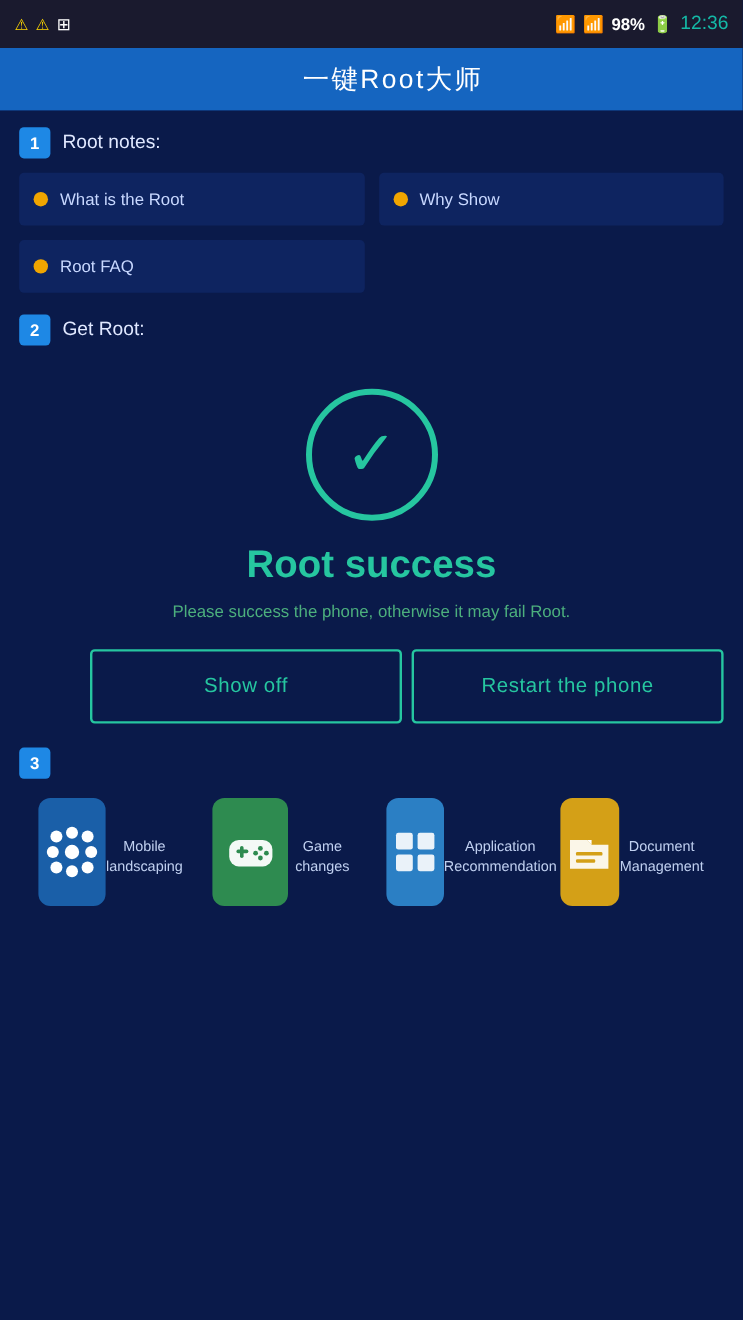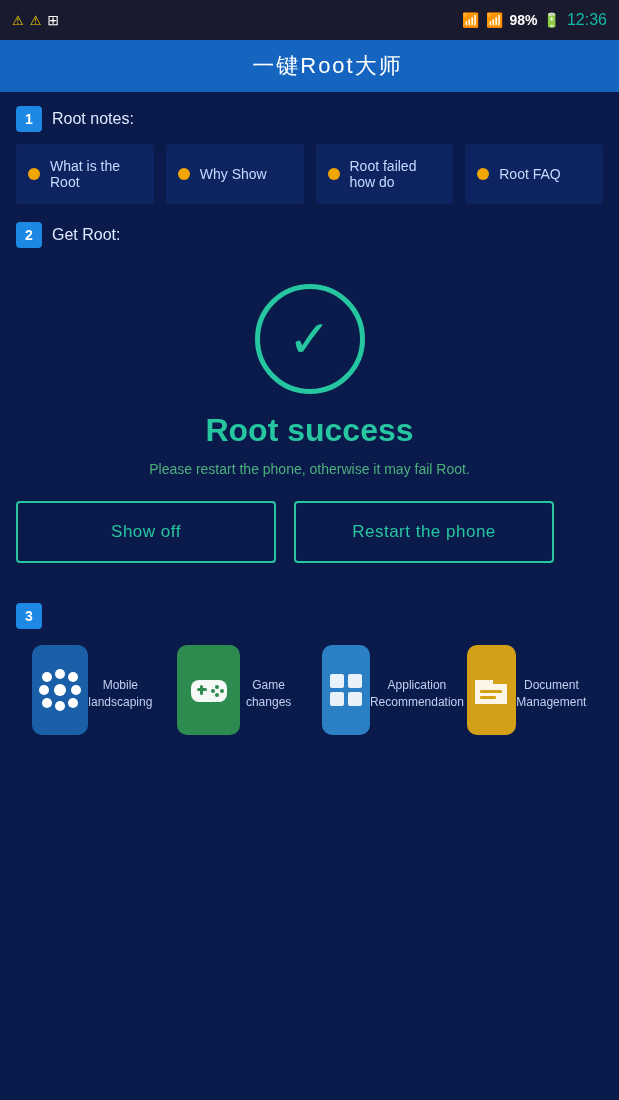--- a/index.html
+++ b/index.html
@@ -86,21 +86,21 @@
     }
     .section-title {
       font-size: 16px;
       color: #e0e8ff;
       font-weight: 400;
     }
 
     
     .notes-grid {
       display: grid;
-      grid-template-columns: 1fr 1fr 1fr 1fr;
+      grid-template-columns: 1fr 1fr;
       gap: 12px;
       margin-bottom: 18px;
     }
     .note-item {
       background-color: #0e2460;
       border-radius: 4px;
       padding: 14px 12px;
       display: flex;
       align-items: center;
       gap: 10px;
@@ -159,24 +159,23 @@
     .root-success-subtitle {
       font-size: 14px;
       color: #4caf7d;
       text-align: center;
       margin-bottom: 24px;
     }
 
     
     .button-row {
       display: flex;
-      gap: 18px;
+      gap: 8px;
       width: 100%;
-      justify-content: flex-start;
-      margin-bottom: 20px;
+      justify-content: flex-end;
     }
     .action-button {
       flex: 1;
       max-width: 260px;
       height: 62px;
       border: 2px solid #26c6a0;
       background: transparent;
       color: #26c6a0;
       font-size: 17px;
       border-radius: 4px;
@@ -262,39 +261,35 @@
     <div class="note-item">
       <div class="note-dot"></div>
       <span class="note-text">What is the Root</span>
     </div>
     <div class="note-item">
       <div class="note-dot"></div>
       <span class="note-text">Why Show</span>
     </div>
     <div class="note-item">
       <div class="note-dot"></div>
-      <span class="note-text">Root failed how do</span>
-    </div>
-    <div class="note-item">
-      <div class="note-dot"></div>
       <span class="note-text">Root FAQ</span>
     </div>
   </div>
 
   <div class="section2-header section-header">
     <div class="section-number">2</div>
     <span class="section-title">Get Root:</span>
   </div>
 
   <div class="root-success-area">
     <div class="check-circle">
       <span class="check-mark">✓</span>
     </div>
     <div class="root-success-title">Root success</div>
-    <div class="root-success-subtitle">Please restart the phone, otherwise it may fail Root.</div>
+    <div class="root-success-subtitle">Please success the phone, otherwise it may fail Root.</div>
 
     <div class="button-row">
       <button class="action-button">Show off</button>
       <button class="action-button">Restart the phone</button>
     </div>
   </div>
 
   <div class="section3">
     <div class="section-header">
       <div class="section-number">3</div>

